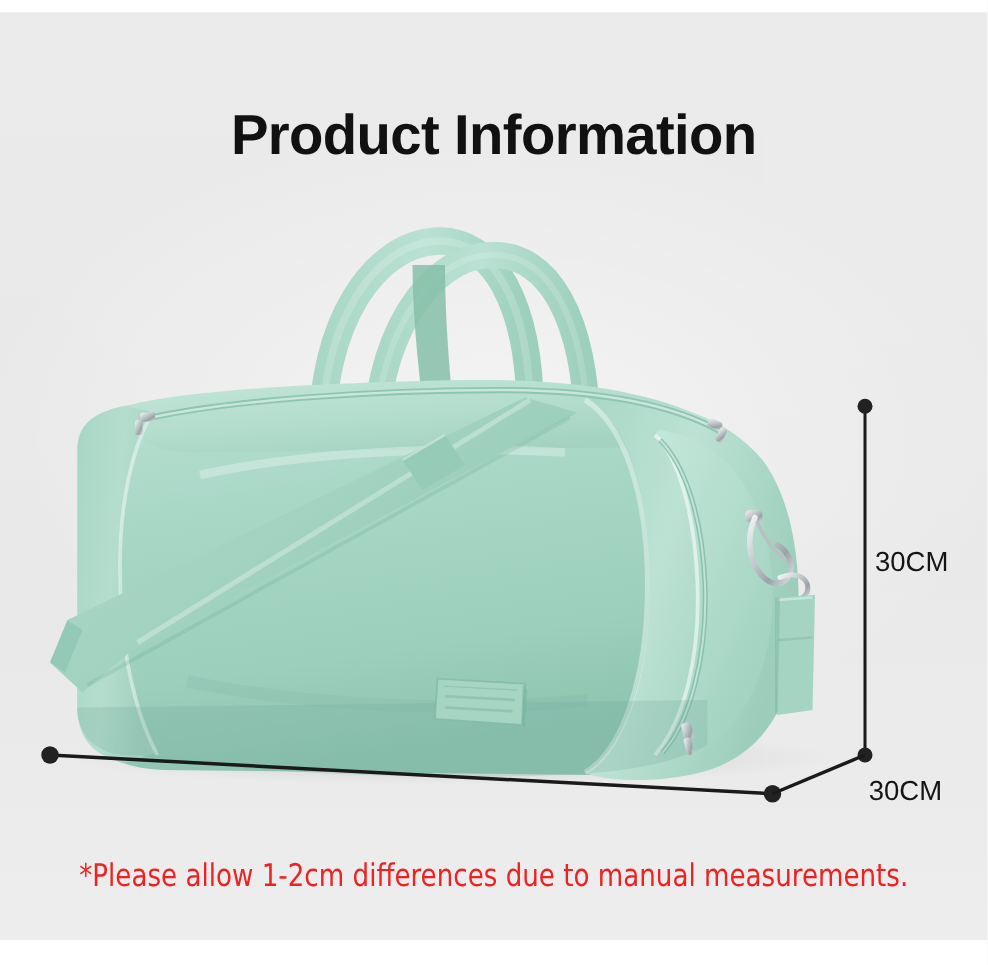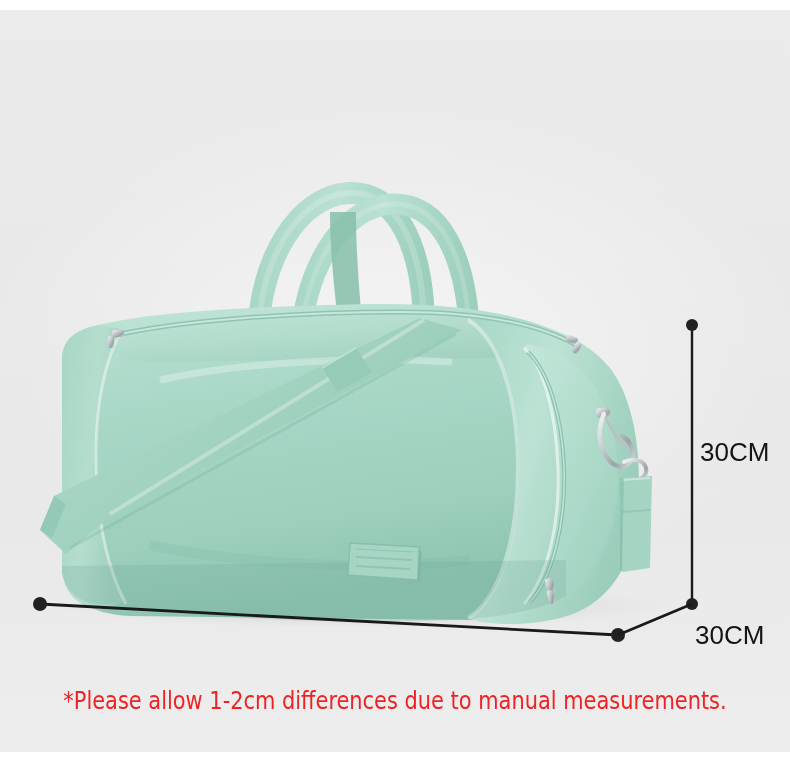--- a/index.html
+++ b/index.html
@@ -68,37 +68,38 @@
     position: absolute;
     left: 0; top: 0;
     width: 790px;
     height: 772px;
     pointer-events: none;
   }
 
   
   .dim-label {
     position: absolute;
-    font-size: 26px;
+    font-size: 22px;
     color: #141414;
     font-family: "Liberation Sans", sans-serif;
     white-space: nowrap;
   }
   #dim-label-height { left: 700px; top: 437px; }
   #dim-label-width  { left: 303px; top: 632px; }
   #dim-label-depth  { left: 695px; top: 620px; }
 </style>
 </head>
 <body>
 
 <div id="page">
 
   <div id="backdrop"></div>
   <div id="backdrop-shade"></div>
 
+  <div id="title">Product Information</div>
 
   <svg id="bag" viewBox="0 0 790 772" width="790" height="772">
     <defs>
 
       <linearGradient id="gBodyFront" x1="0" y1="0" x2="0.25" y2="1">
         <stop offset="0%" stop-color="#b9e0d2"></stop>
         <stop offset="35%" stop-color="#a8d7c6"></stop>
         <stop offset="75%" stop-color="#9ccfbc"></stop>
         <stop offset="100%" stop-color="#8dc4b0"></stop>
       </linearGradient>

